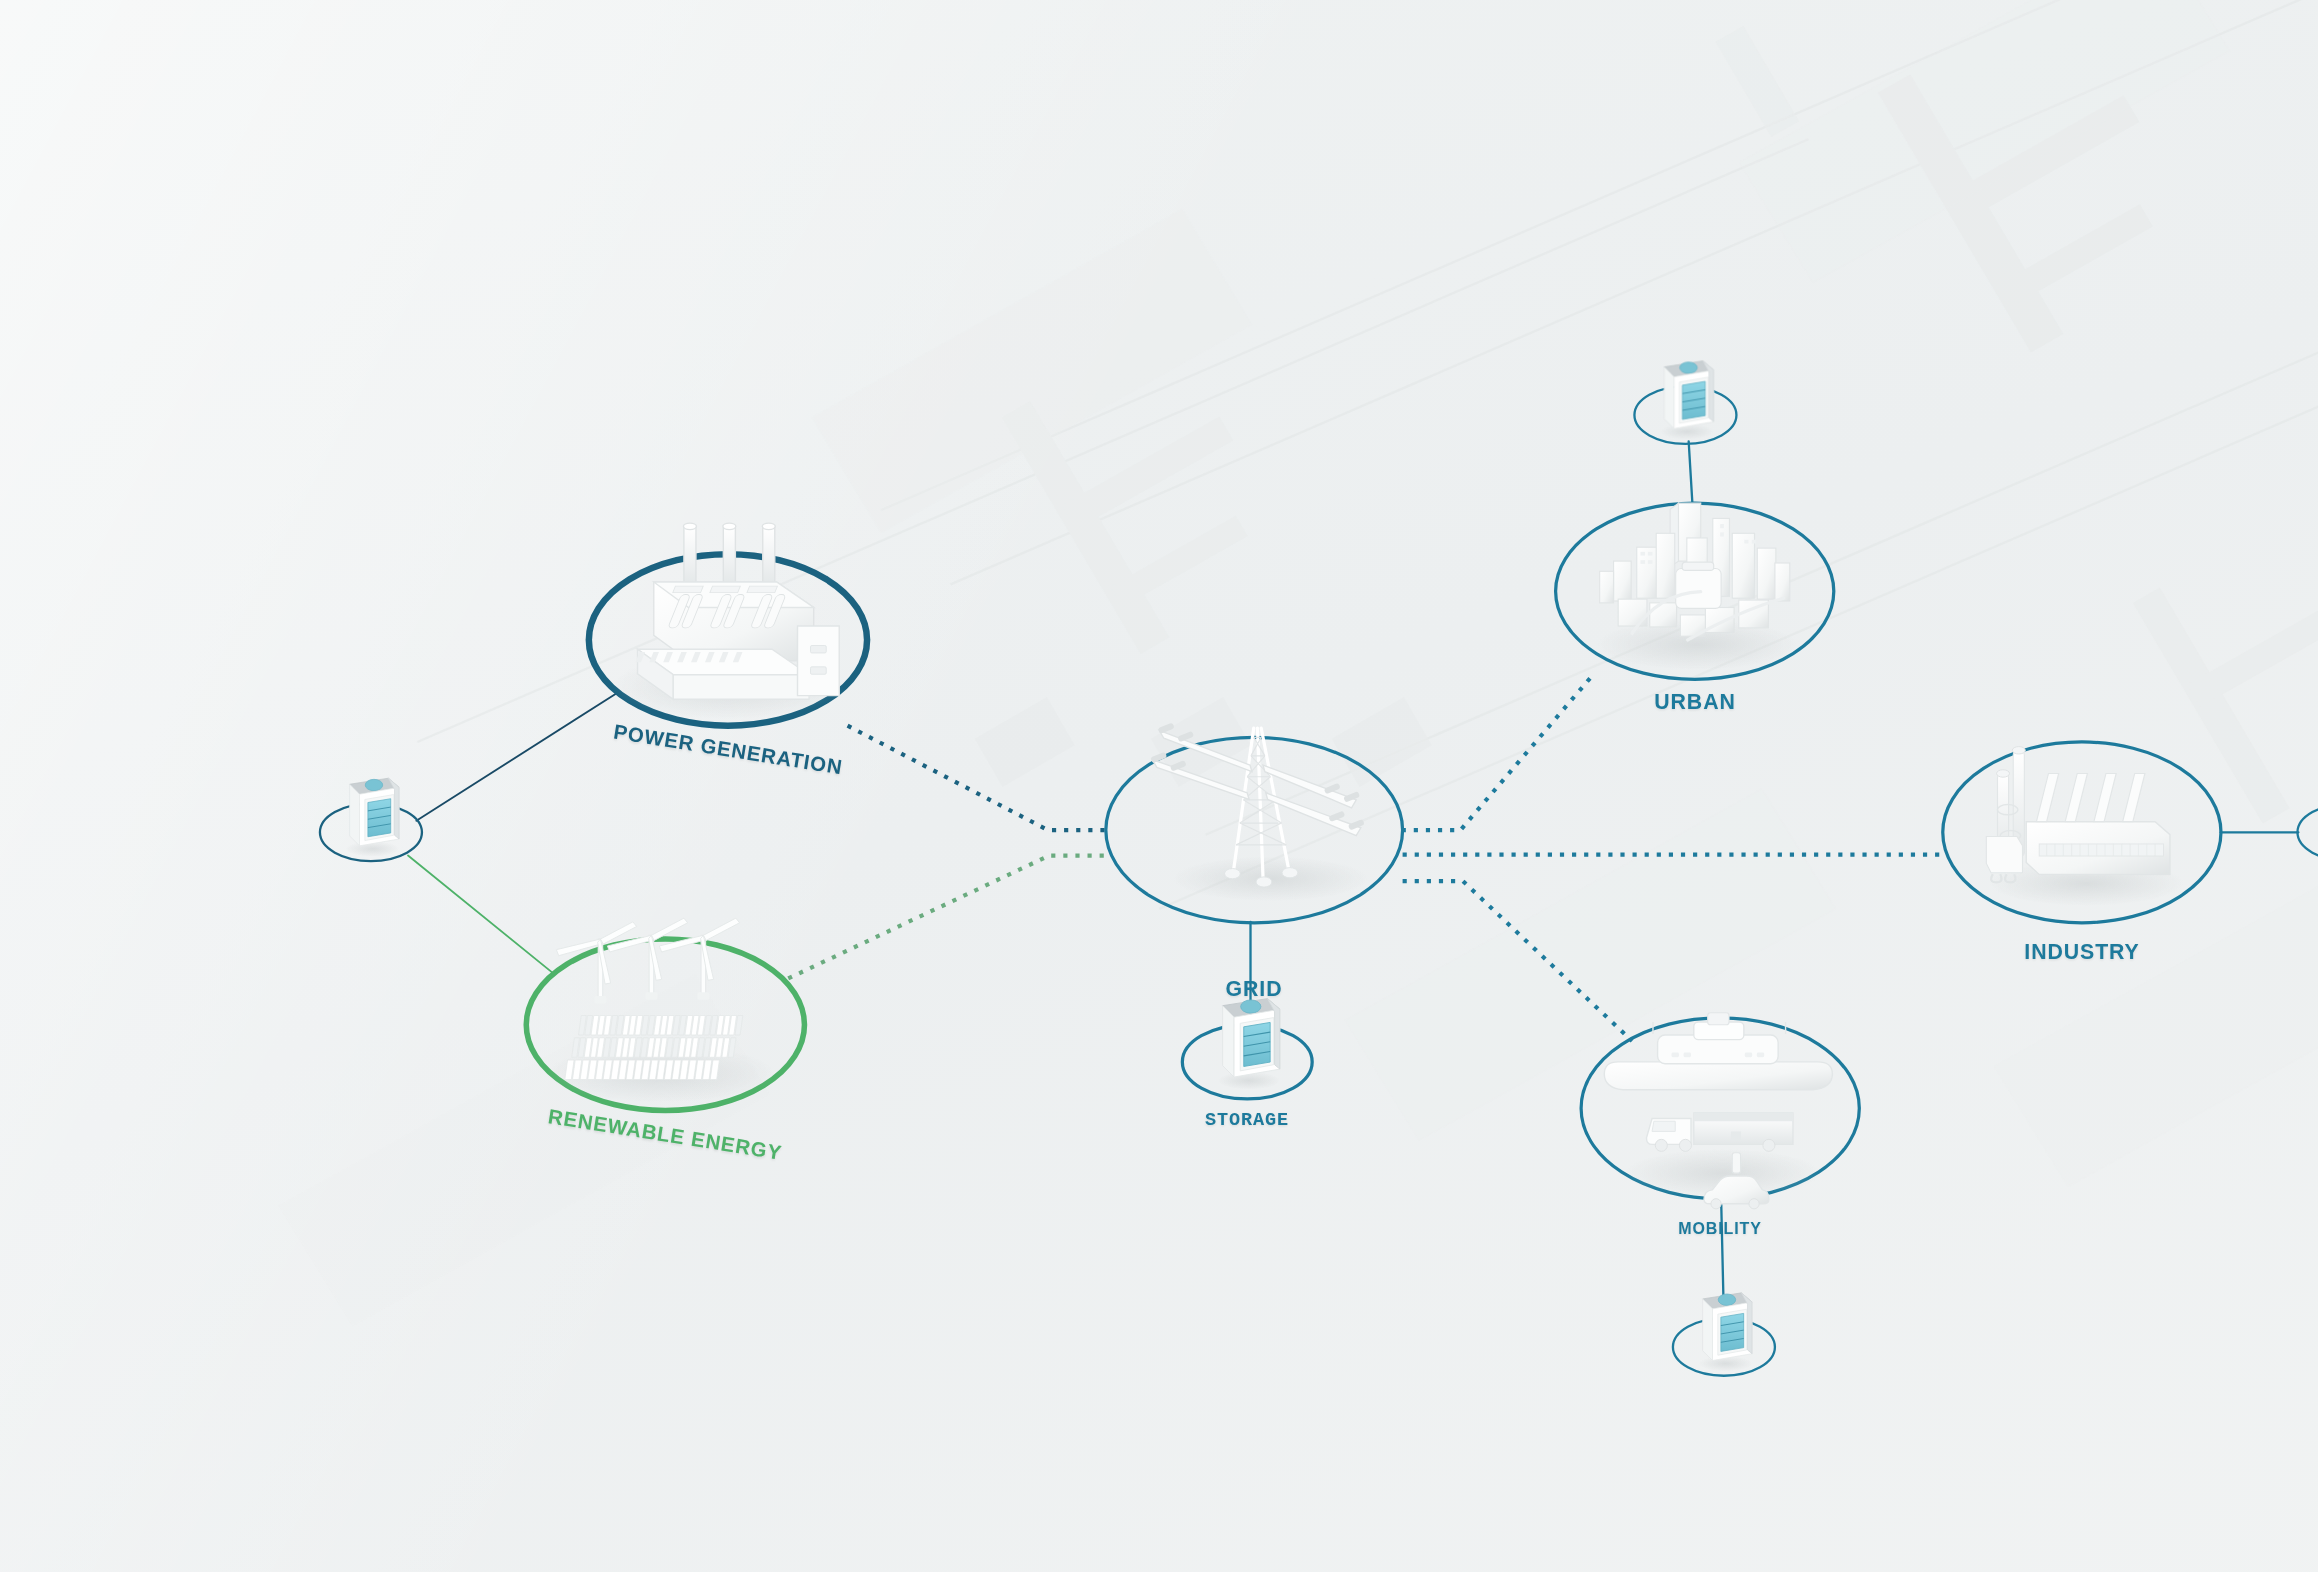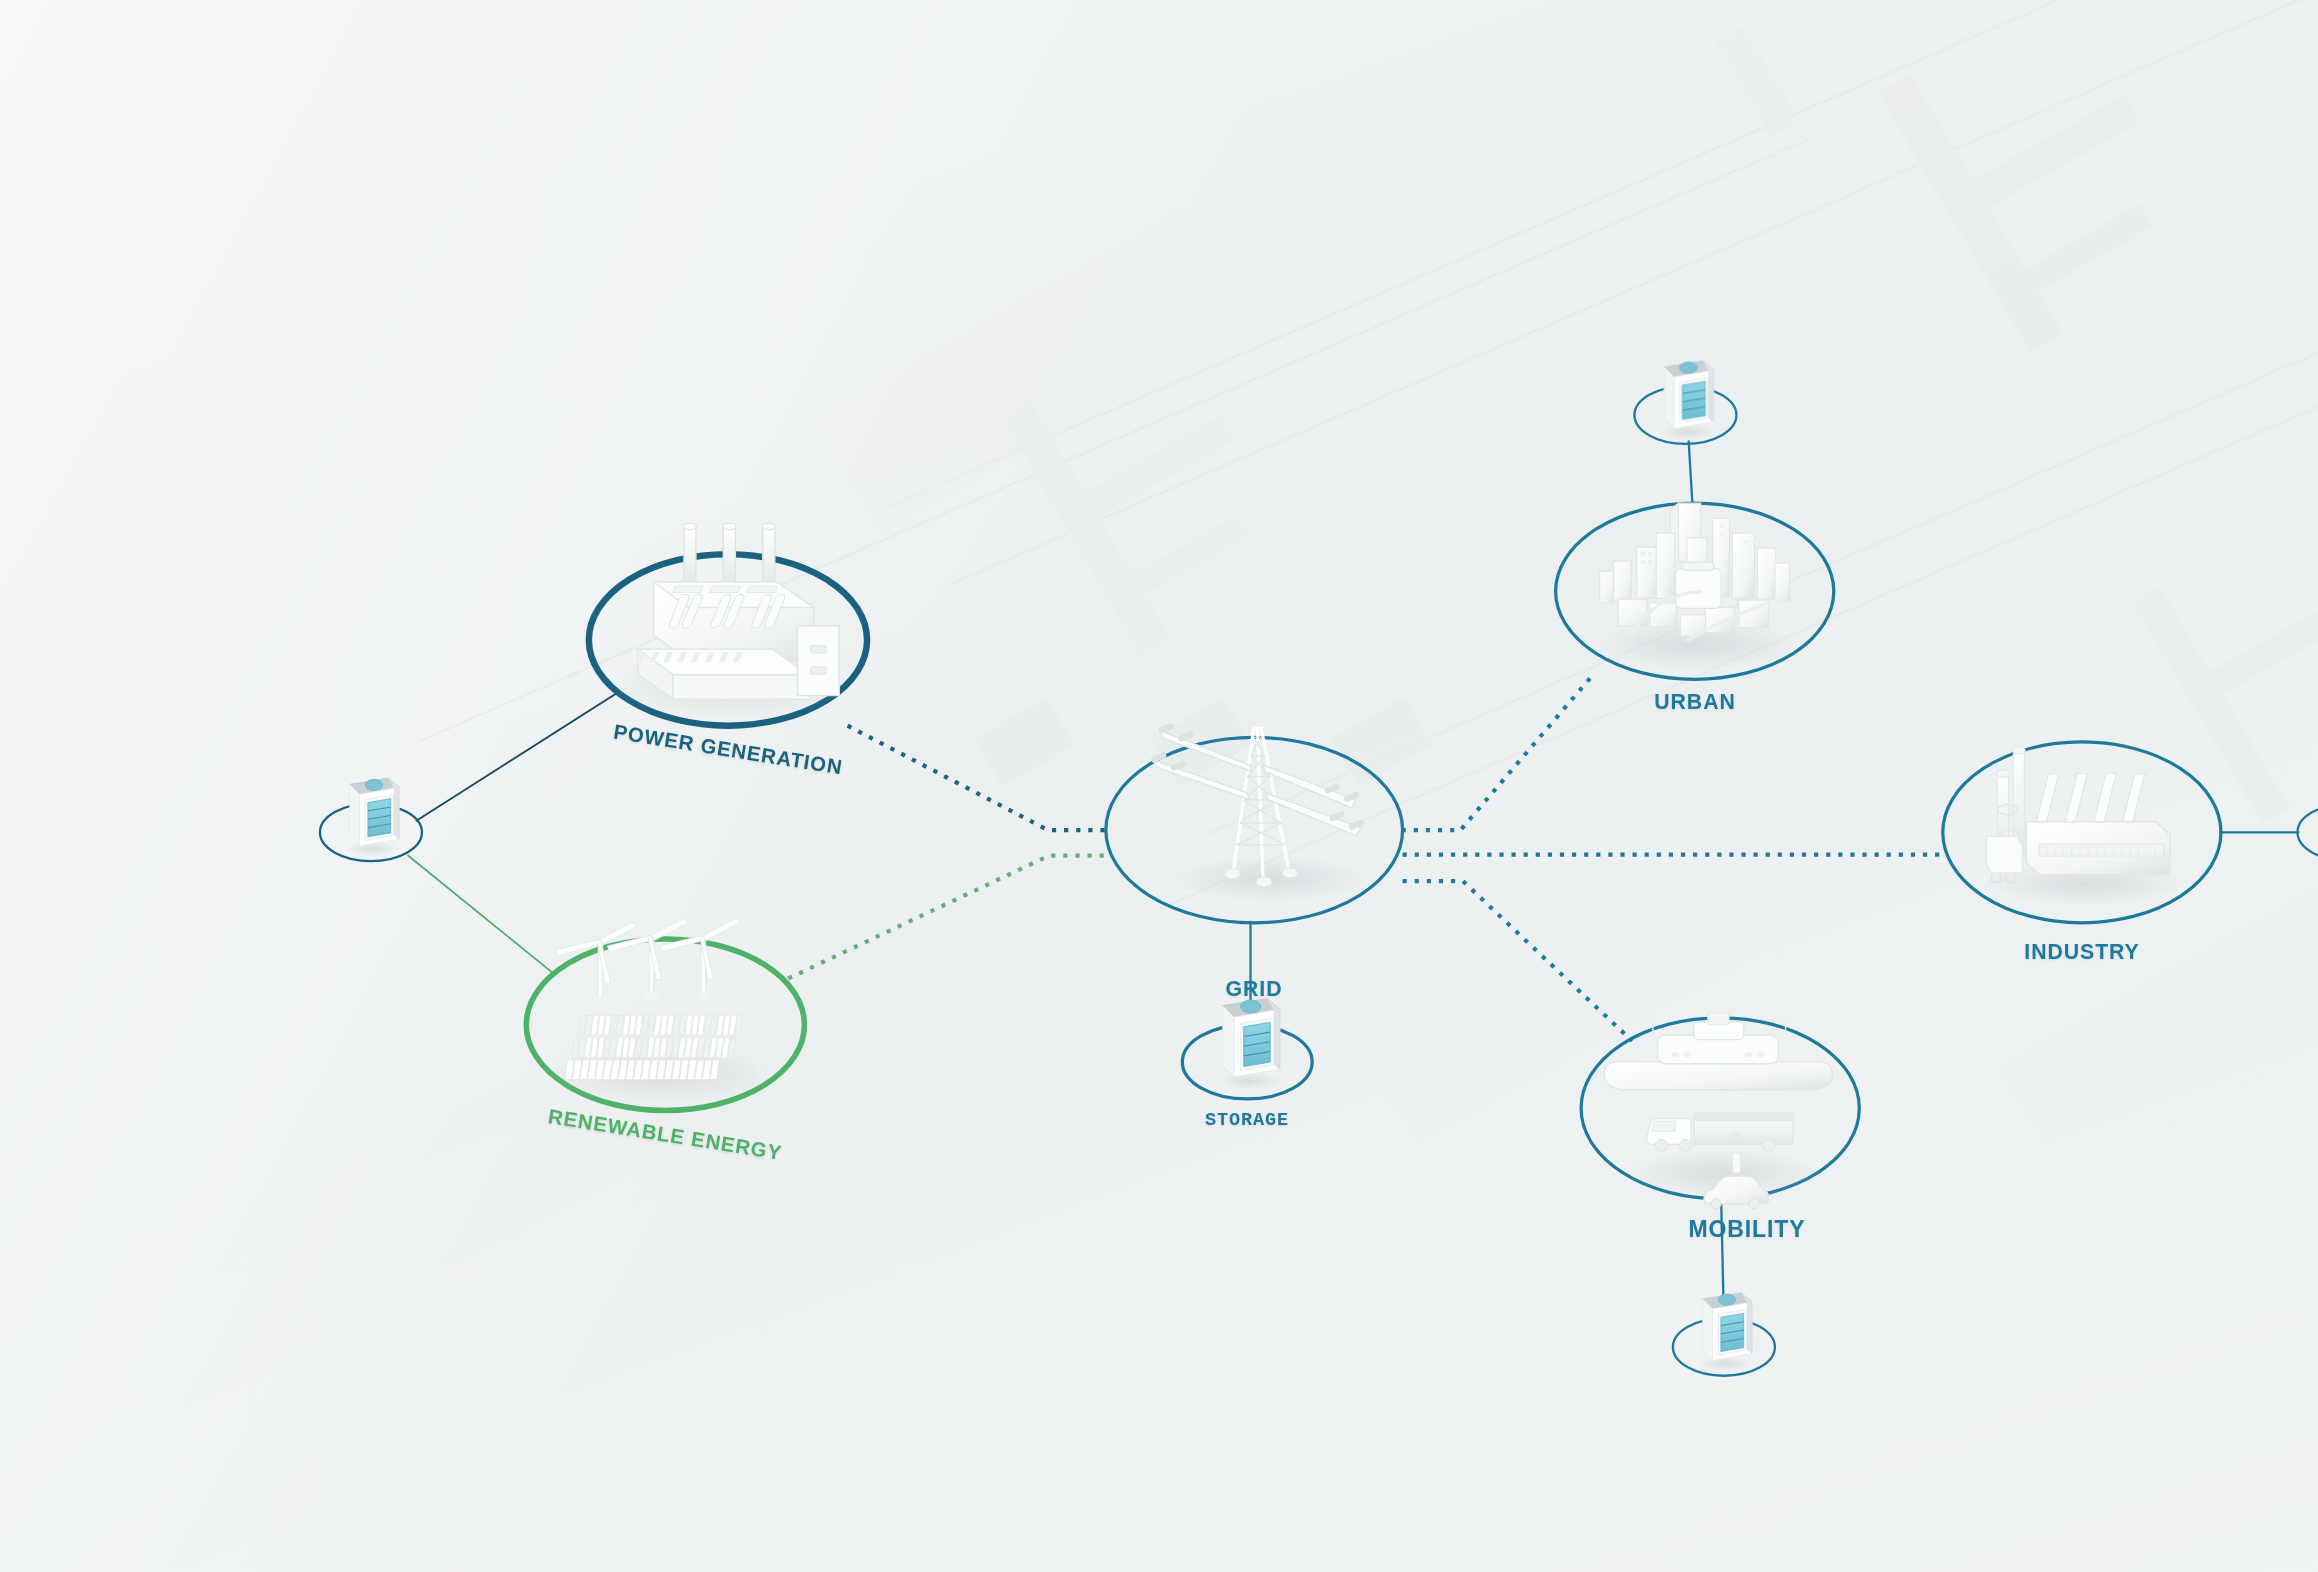--- a/index.html
+++ b/index.html
@@ -503,18 +503,18 @@
         </g>
       </g>
   </svg>
 
   <div id="labels">
       <div class="lbl" style="color: rgb(27, 98, 128); font-size: 20.4px; left: 728px; top: 750px; transform: translate(-50%, -50%) rotate(9deg);">POWER GENERATION</div>
       <div class="lbl" style="color: rgb(78, 178, 105); font-size: 20.4px; left: 665px; top: 1135px; transform: translate(-50%, -50%) rotate(9deg);">RENEWABLE ENERGY</div>
       <div class="lbl" style="color: rgb(29, 122, 156); font-size: 21.3px; left: 1254px; top: 957px; transform: translate(-50%, -50%) rotate(0deg); margin-top: 32px;">GRID</div>
       <div class="lbl" style="color: rgb(29, 122, 156); font-size: 21.3px; left: 1695px; top: 702px; transform: translate(-50%, -50%) rotate(0deg);">URBAN</div>
       <div class="lbl" style="color: rgb(29, 122, 156); font-size: 21.3px; left: 2082px; top: 952px; transform: translate(-50%, -50%) rotate(0deg);">INDUSTRY</div>
-      <div class="lbl" style="color: rgb(29, 122, 156); font-size: 23px; left: 1720px; top: 1229px; transform: translate(-50%, -50%) rotate(0deg); margin-left: 27px;">MOBILITY</div>
+      <div class="lbl" style="color: rgb(29, 122, 156); font-size: 16px; left: 1720px; top: 1229px; transform: translate(-50%, -50%) rotate(0deg);">MOBILITY</div>
       <div class="lbl" style="color: rgb(29, 122, 156); font-size: 18.5px; left: 1247px; top: 1120px; transform: translate(-50%, -50%) rotate(0deg); font-family: Liberation Mono, monospace;">STORAGE</div>
     </div>
 
 </div>
 
 
 </body></html>

